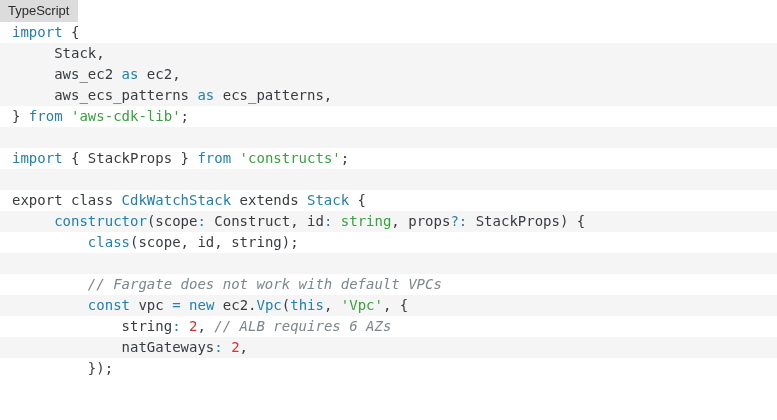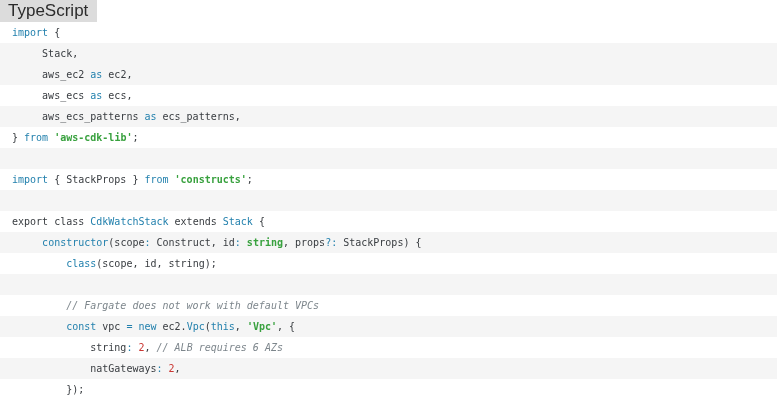--- a/index.html
+++ b/index.html
@@ -14,56 +14,55 @@
     font-family: "DejaVu Sans Mono", "Liberation Mono", monospace;
   }
   .code-panel {
     width: 777px;
   }
   .lang-tab {
     display: inline-block;
     background: var(--label-bg, #dcdcdc);
     color: var(--label-text, #2b2b2b);
     font-family: "Liberation Sans", "DejaVu Sans", sans-serif;
-    font-size: 17px;
+    font-size: 13px;
     line-height: 14px;
     padding: 4px 9px 4px 8px;
     vertical-align: top;
   }
   .code-lines {
     width: 777px;
   }
   .code-line {
     height: 21px;
     line-height: 21px;
     padding-left: 12px;
-    font-size: 10px;
+    font-size: 14px;
     white-space: pre;
     color: var(--plain, #383c40);
     box-sizing: border-box;
   }
   .code-line.stripe {
     background: var(--stripe, #f5f5f5);
   }
   .tok-k, .tok-t { color: var(--kw, #2280ad); }
-  .tok-s, .tok-g { color: var(--str, #38a13e); font-weight: bold; }
+  .tok-s, .tok-g { color: var(--str, #38a13e); }
   .tok-n        { color: var(--num, #ca3632); }
   .tok-c        { color: var(--com, #7d868c); font-style: italic; }
   .tok-d        { color: var(--plain, #383c40); }
 </style>
 </head>
 <body>
 
 <div class="code-panel">
   <div class="lang-tab">TypeScript</div>
   <div class="code-lines">
       <div class="code-line"><span class="tok-k">import</span><span class="tok-d"> {</span></div>
       <div class="code-line stripe"><span class="tok-d">     Stack,</span></div>
       <div class="code-line stripe"><span class="tok-d">     aws_ec2 </span><span class="tok-k">as</span><span class="tok-d"> ec2,</span></div>
-      <div class="code-line"><span class="tok-d">     aws_ecs </span><span class="tok-k">as</span><span class="tok-d"> ecs,</span></div>
       <div class="code-line stripe"><span class="tok-d">     aws_ecs_patterns </span><span class="tok-k">as</span><span class="tok-d"> ecs_patterns,</span></div>
       <div class="code-line"><span class="tok-d">} </span><span class="tok-k">from</span><span class="tok-d"> </span><span class="tok-s">'aws-cdk-lib'</span><span class="tok-d">;</span></div>
       <div class="code-line stripe"></div>
       <div class="code-line"><span class="tok-k">import</span><span class="tok-d"> { StackProps } </span><span class="tok-k">from</span><span class="tok-d"> </span><span class="tok-s">'constructs'</span><span class="tok-d">;</span></div>
       <div class="code-line stripe"></div>
       <div class="code-line"><span class="tok-d">export class </span><span class="tok-t">CdkWatchStack</span><span class="tok-d"> extends </span><span class="tok-t">Stack</span><span class="tok-d"> {</span></div>
       <div class="code-line stripe"><span class="tok-d">     </span><span class="tok-k">constructor</span><span class="tok-d">(scope</span><span class="tok-k">:</span><span class="tok-d"> Construct, id</span><span class="tok-k">:</span><span class="tok-d"> </span><span class="tok-g">string</span><span class="tok-d">, props</span><span class="tok-k">?:</span><span class="tok-d"> StackProps) {</span></div>
       <div class="code-line"><span class="tok-d">         </span><span class="tok-k">class</span><span class="tok-d">(scope, id, string);</span></div>
       <div class="code-line stripe"></div>
       <div class="code-line"><span class="tok-d">         </span><span class="tok-c">// Fargate does not work with default VPCs</span></div>

